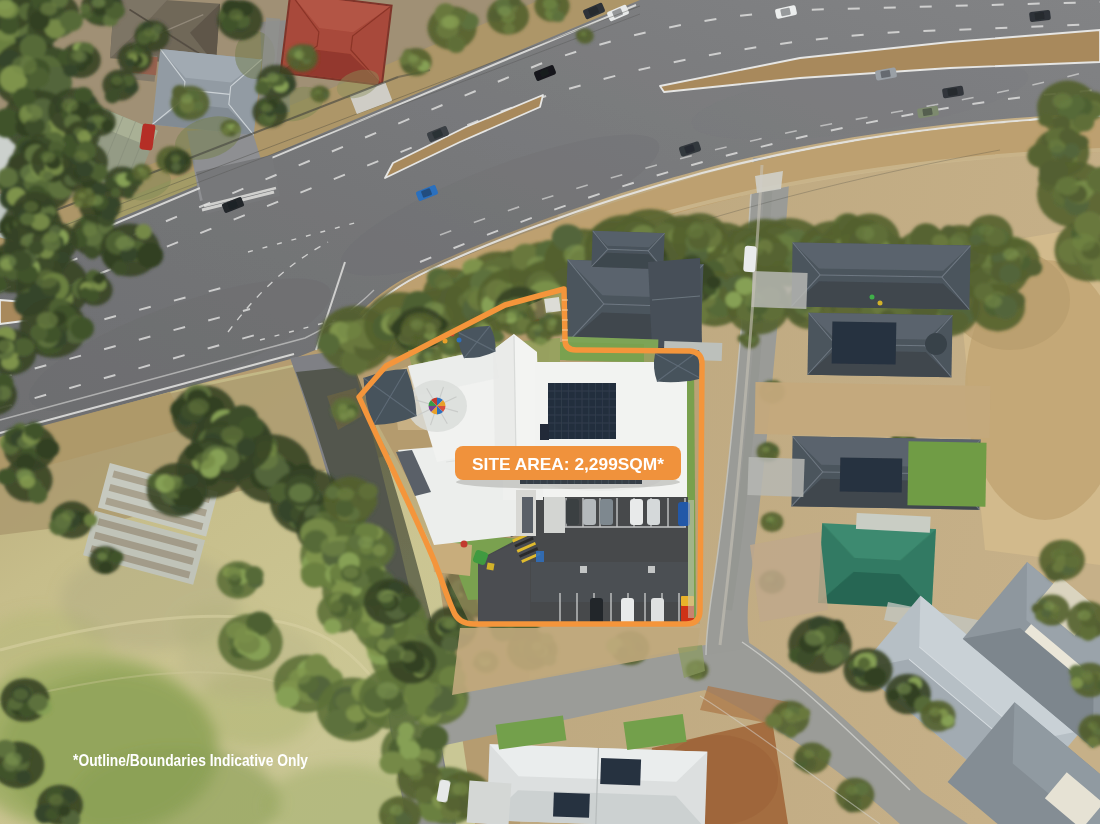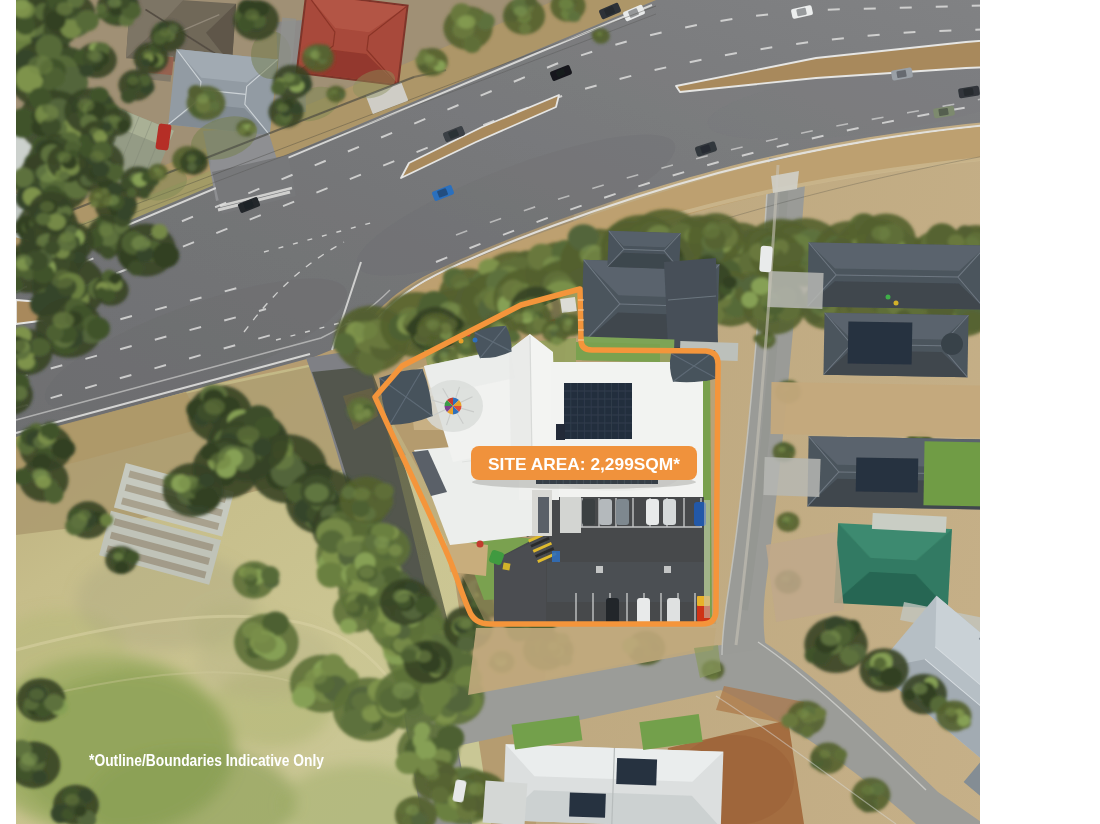--- a/index.html
+++ b/index.html
@@ -1,14 +1,14 @@
 <!DOCTYPE html>
 <html><head><meta charset="utf-8"><style>
 html,body{margin:0;padding:0;}
-#wrap{width:964px;height:824px;overflow:hidden;position:relative;padding-left:16px;}
+#wrap{width:1100px;height:824px;overflow:hidden;position:relative;}
 </style></head><body>
 <div id="wrap"><svg xmlns="http://www.w3.org/2000/svg" width="1100" height="824" viewBox="0 0 1100 824">
       <defs>
         <linearGradient id="park" x1="0" y1="0" x2="0.7" y2="1">
           <stop offset="0" stop-color="#b8a878"></stop>
           <stop offset="0.35" stop-color="#c6bd8a"></stop>
           <stop offset="0.7" stop-color="#cbc592"></stop>
           <stop offset="1" stop-color="#c9c795"></stop>
         </linearGradient>
         <linearGradient id="hwy" x1="0" y1="1" x2="1" y2="0">

